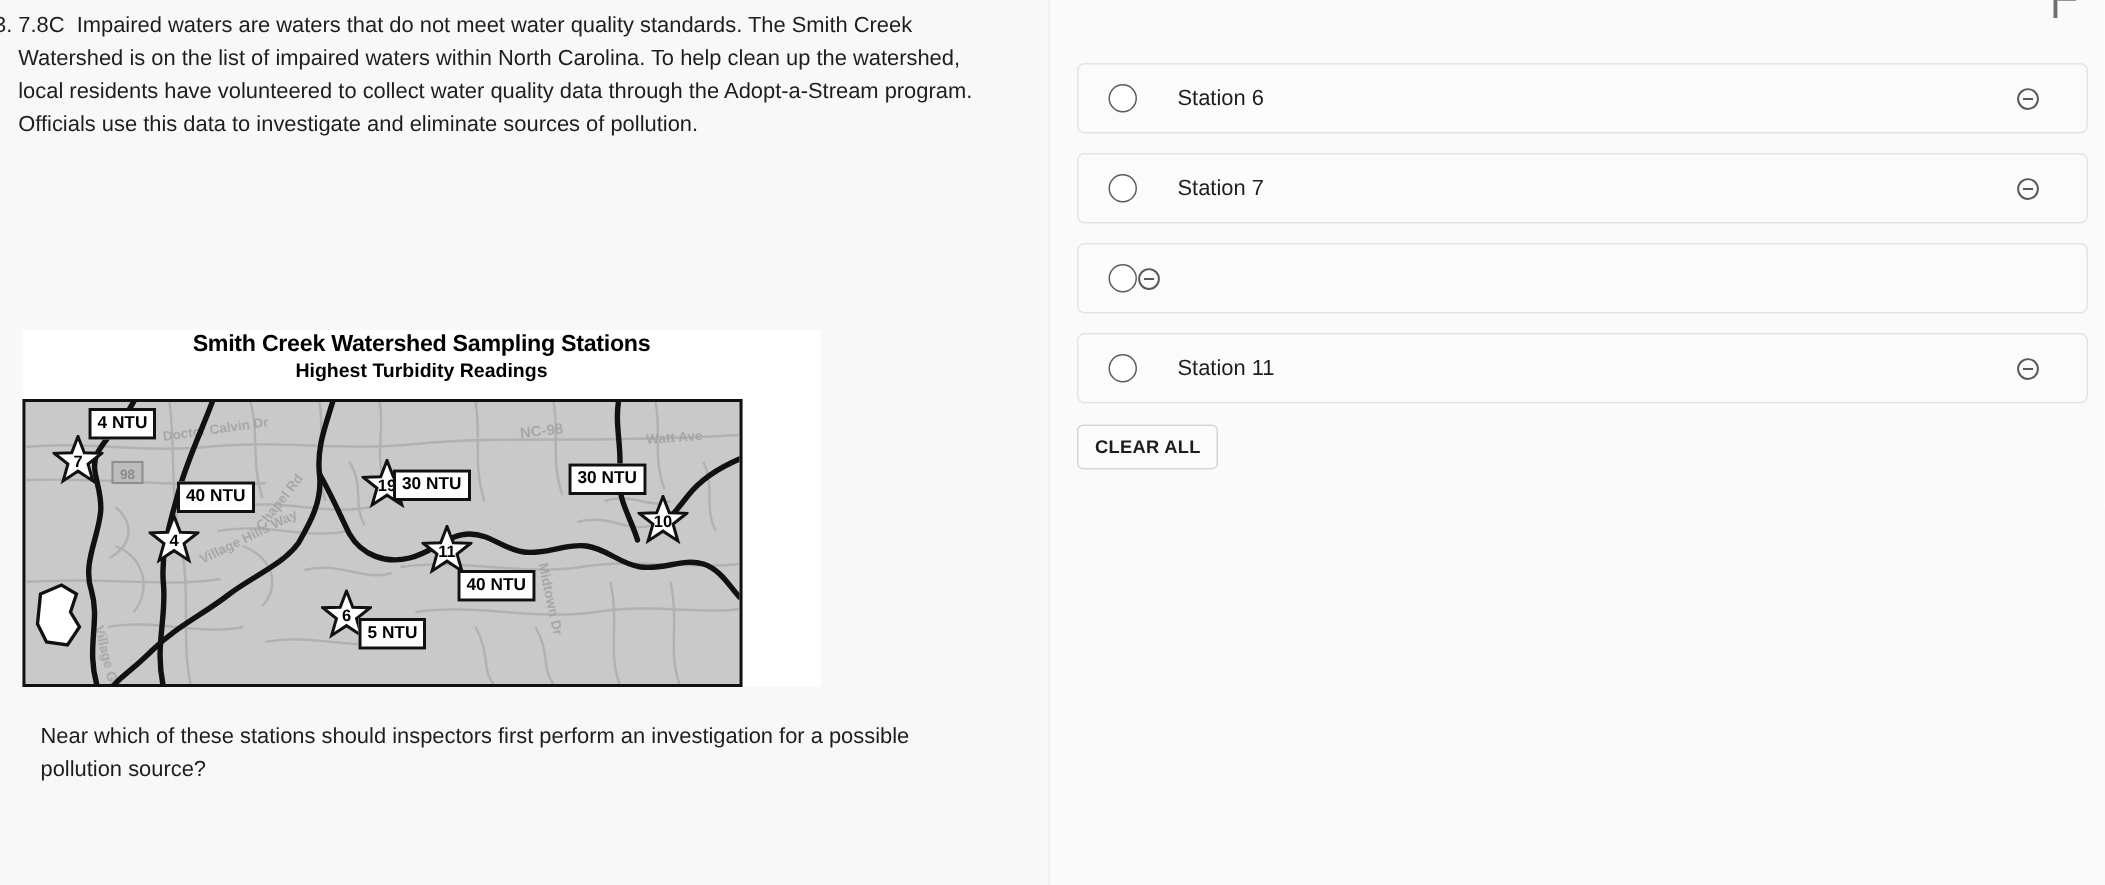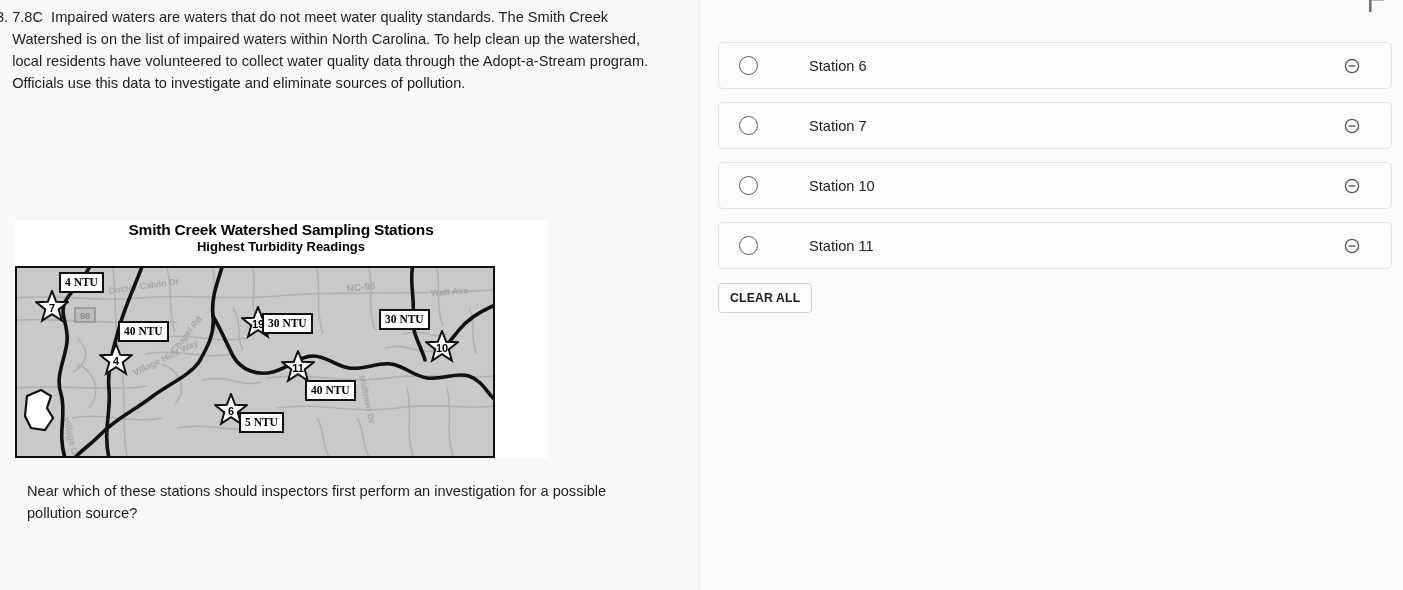--- a/index.html
+++ b/index.html
@@ -83,21 +83,21 @@
     background: #c9c9c9;
     overflow: hidden;
   }
   #map-frame svg { display: block; }
 
   .ntu-label {
     position: absolute;
     background: #ffffff;
     border: 2px solid #111;
     color: #000;
-    font-family: Liberation Serif, serif;
+    font-family: Liberation Sans, sans-serif;
     font-weight: bold;
     font-size: 11.5px;
     line-height: 12px;
     padding: 2px 4px 3px 4px;
     white-space: nowrap;
     z-index: 6;
     text-align: right;
   }
   .station-star {
     position: absolute;
@@ -137,21 +137,20 @@
   .option-row {
     height: 47px;
     border: 1px solid #e4e4e4;
     border-radius: 5px;
     background: #fbfbfb;
     display: flex;
     align-items: center;
     margin-bottom: 13px;
     padding: 0 31px 0 20px;
     cursor: pointer;
-    gap: 24px;
   }
   .opt-radio {
     width: 19px; height: 19px;
     border: 1.6px solid #5b5b5b;
     border-radius: 50%;
     background: #fff;
     flex: 0 0 auto;
   }
   .opt-label {
     margin-left: 27px;
@@ -351,21 +350,20 @@
         <span class="opt-radio"></span>
         <span class="opt-label">Station 7</span>
         <svg class="opt-eliminate" viewBox="0 0 16 16">
           <circle cx="8" cy="8" r="6.6" fill="none" stroke="#3c3c3c" stroke-width="1.3"></circle>
           <line x1="4.6" y1="8" x2="11.4" y2="8" stroke="#3c3c3c" stroke-width="1.3"></line>
         </svg>
       </div>
 
       <div class="option-row">
         <span class="opt-radio"></span>
-        <span class="opt-label">Station 10</span>
         <svg class="opt-eliminate" viewBox="0 0 16 16">
           <circle cx="8" cy="8" r="6.6" fill="none" stroke="#3c3c3c" stroke-width="1.3"></circle>
           <line x1="4.6" y1="8" x2="11.4" y2="8" stroke="#3c3c3c" stroke-width="1.3"></line>
         </svg>
       </div>
 
       <div class="option-row">
         <span class="opt-radio"></span>
         <span class="opt-label">Station 11</span>
         <svg class="opt-eliminate" viewBox="0 0 16 16">

